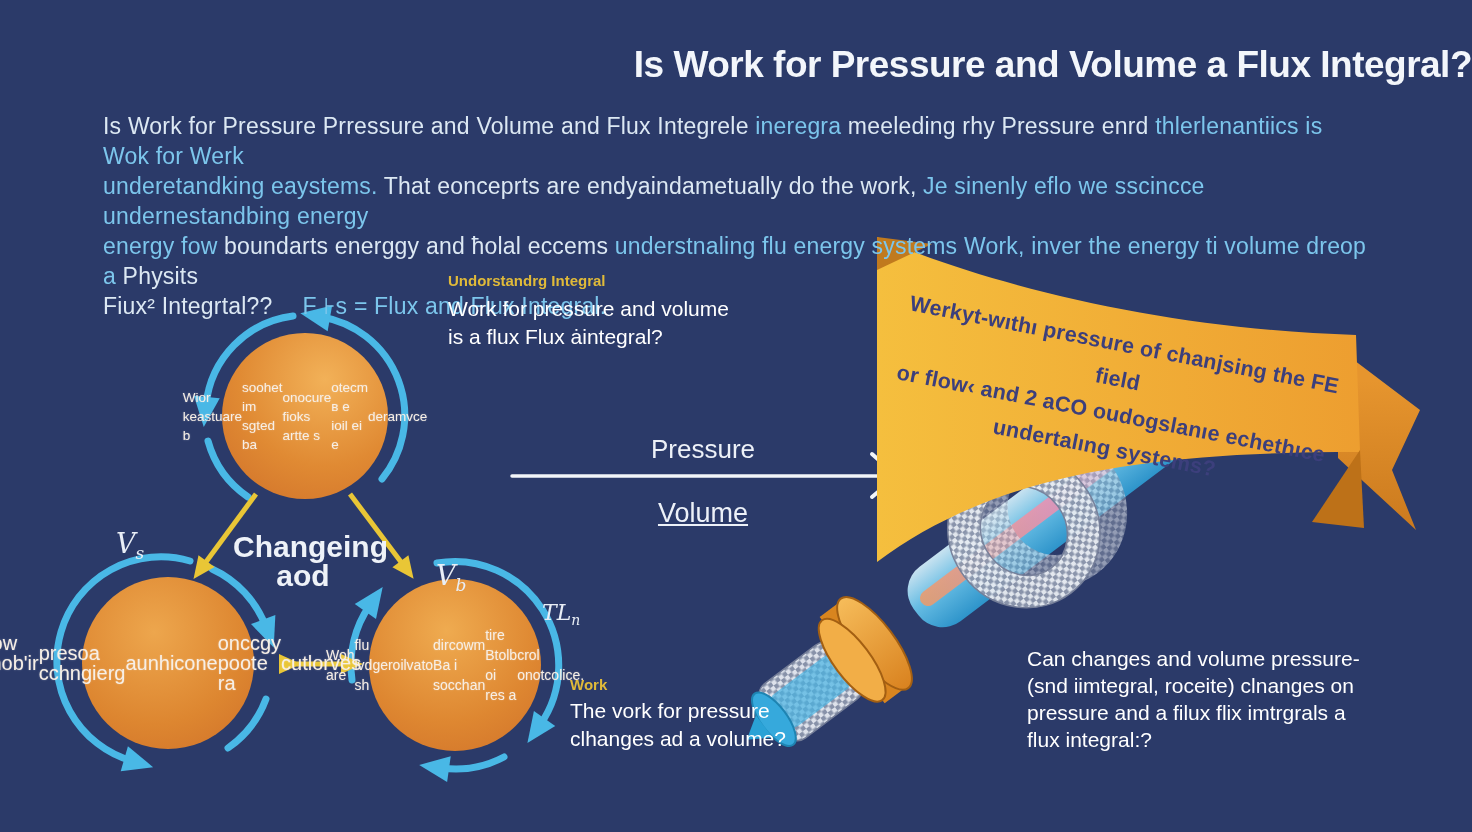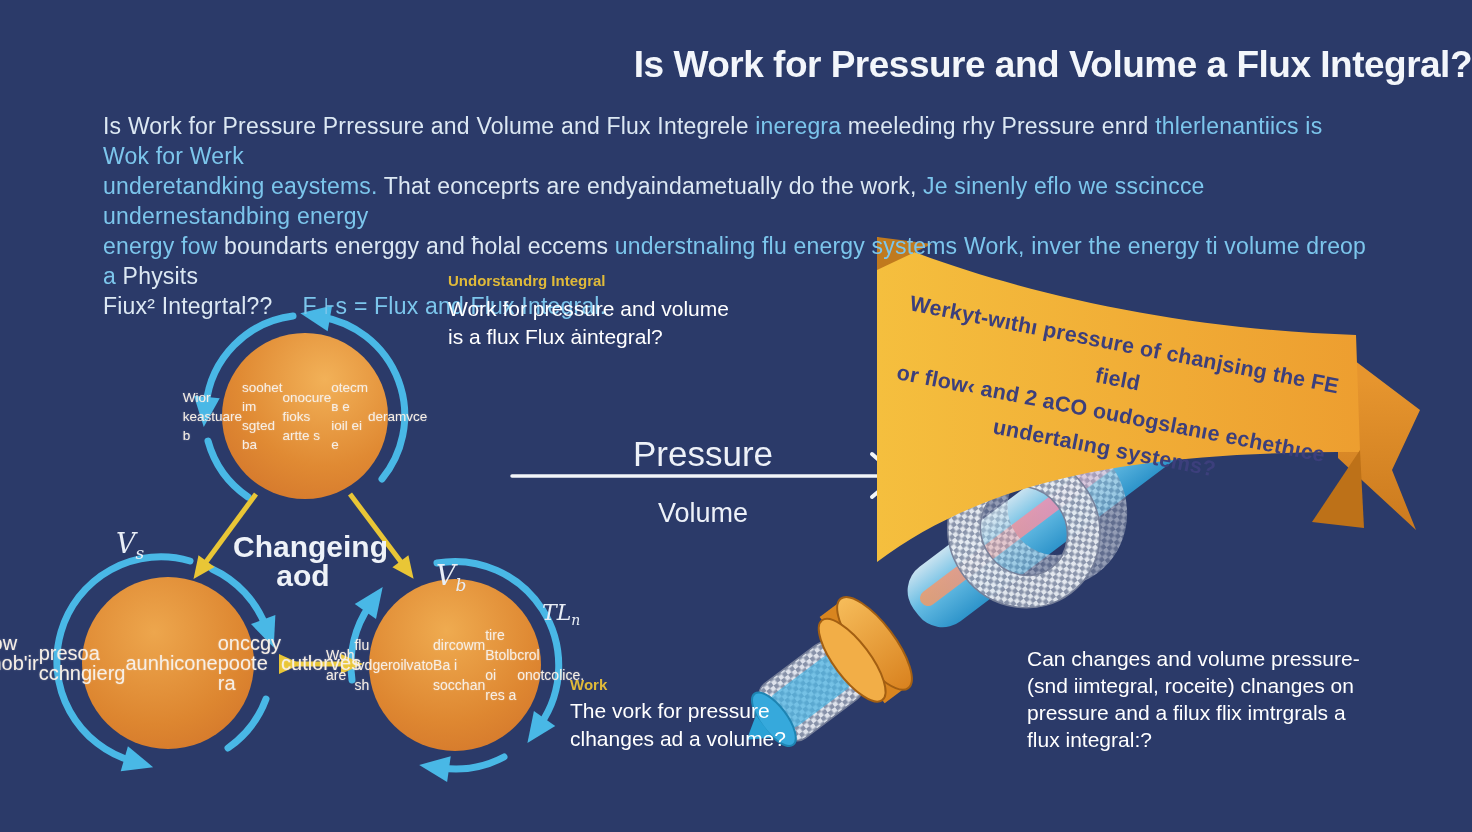--- a/index.html
+++ b/index.html
@@ -36,22 +36,22 @@
 
   #centerLabel{left:233px;top:532px;width:140px;text-align:center;color:#eef2f8;
                font-size:30px;font-weight:600;line-height:29px;}
 
   .heading{color:#e0ba39;font-size:15px;font-weight:700;}
   .body-text{color:#ffffff;font-size:21px;line-height:28px;}
 
   #middleBlock{left:448px;top:272px;width:330px;}
   #middleBlock .body-text{margin-top:6px;}
 
-  #pressureLabel{left:553px;top:434px;width:300px;text-align:center;color:#edf1f8;font-size:35px;}
-  #volumeLabel{left:553px;top:498px;width:300px;text-align:center;color:#edf1f8;font-size:27px;}
+  #pressureLabel{left:553px;top:434px;width:300px;text-align:center;color:#edf1f8;font-size:26px;}
+  #volumeLabel{left:553px;top:498px;width:300px;text-align:center;color:#edf1f8;font-size:27px;text-decoration:underline;}
 
   #ribbonText{left:895px;top:283px;width:474px;transform:rotate(11deg);transform-origin:0 0;
       color:#3c3f7c;font-size:21.5px;font-weight:600;line-height:35px;text-align:center;
       letter-spacing:0.2px;}
 
   #workBlock{left:570px;top:676px;width:280px;}
   #workBlock .body-text{margin-top:4px;}
 
   #fluxBlock{left:1027px;top:640px;width:360px;}
   #fluxBlock .body-text{margin-top:5px;line-height:27px;}

